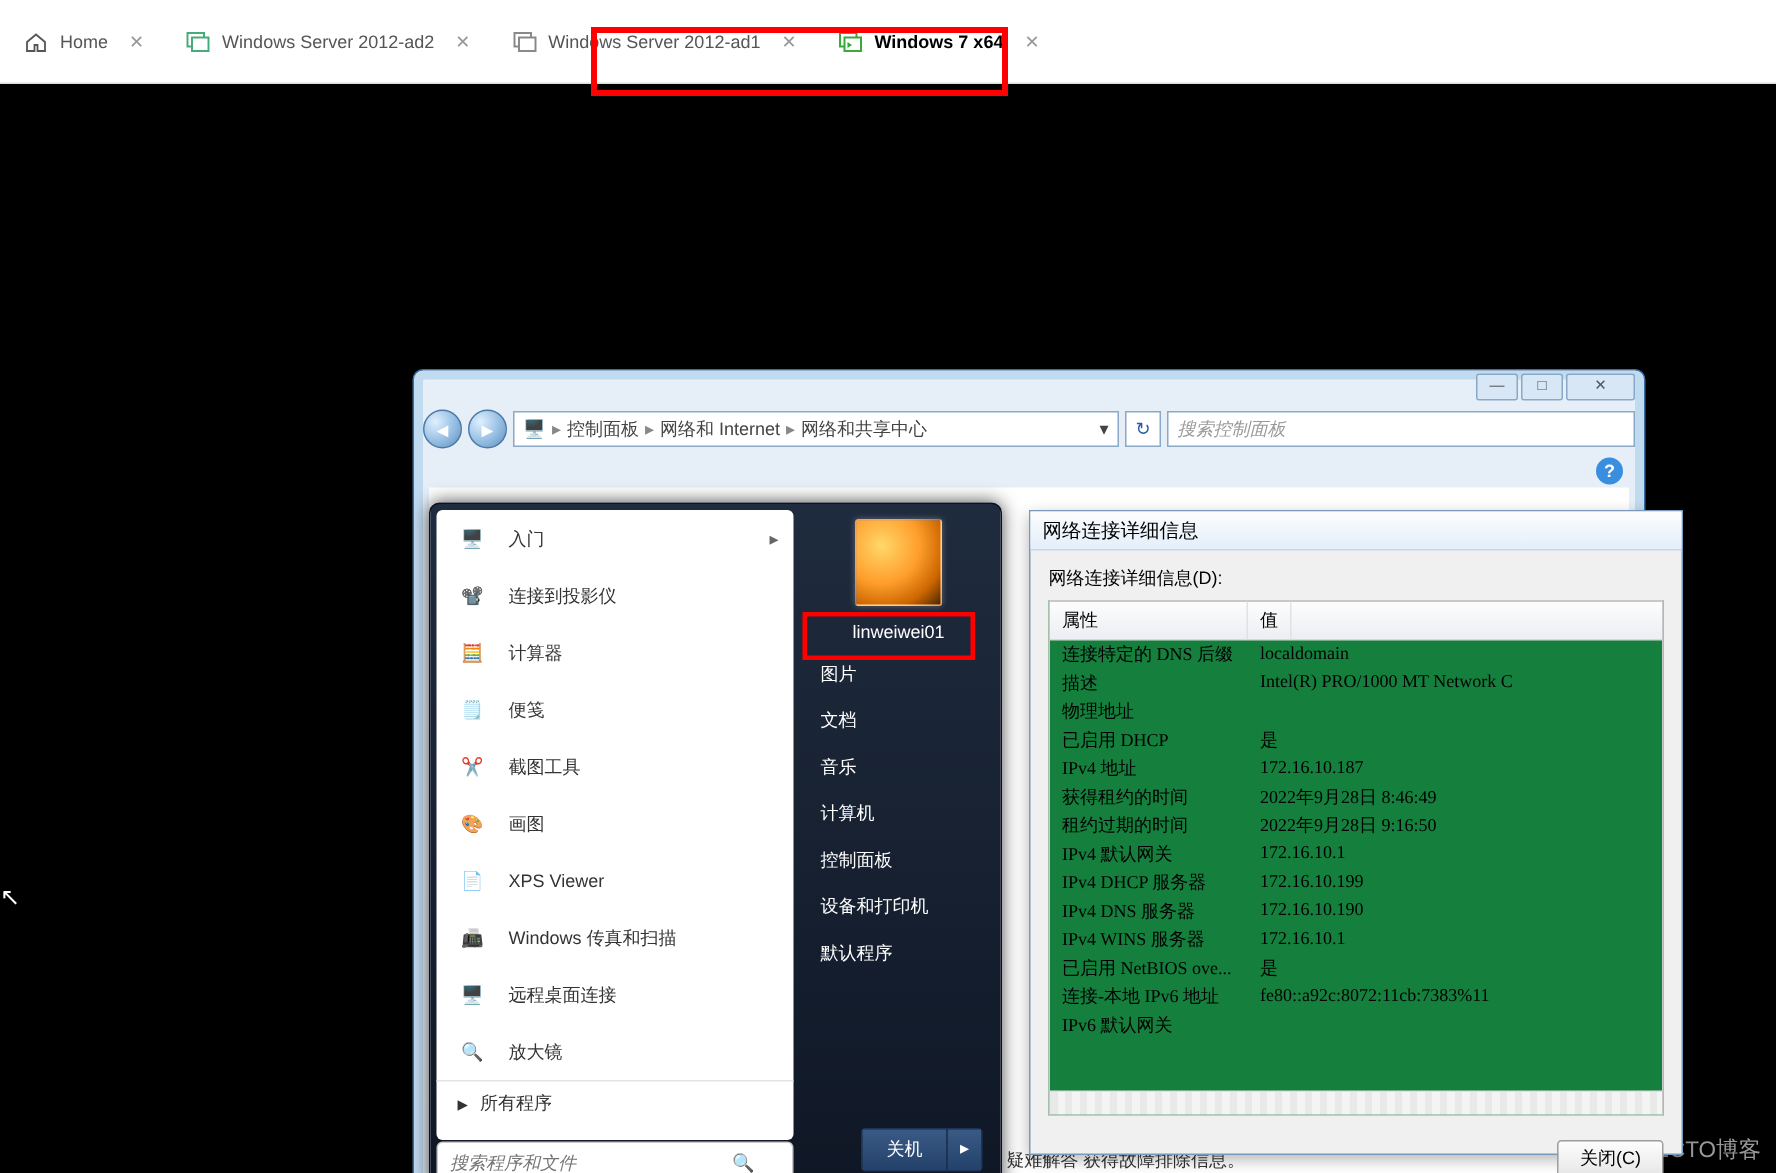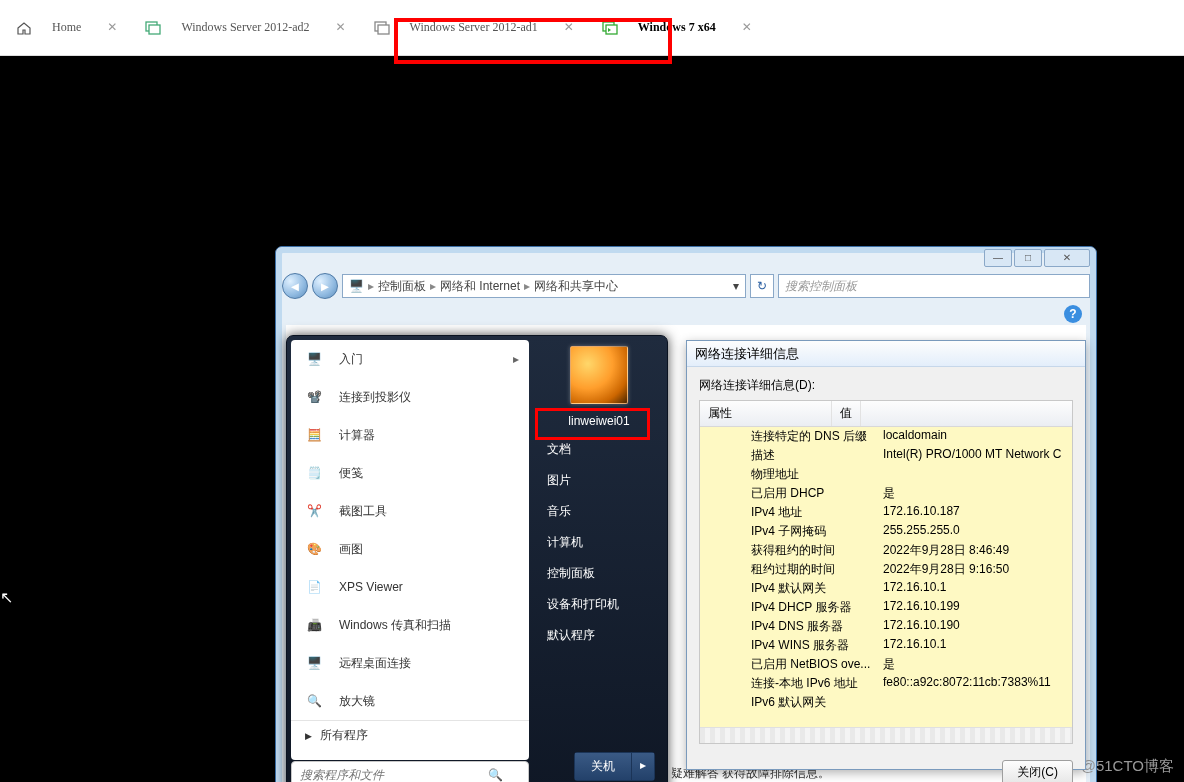--- a/index.html
+++ b/index.html
@@ -1,18 +1,18 @@
 <!DOCTYPE html>
 <html><head>
 <meta charset="utf-8">
 <style>
 * { margin:0; padding:0; box-sizing:border-box; }
 body { font-family:"Segoe UI",Tahoma,Arial,sans-serif; font-size:12px; width:1184px; height:782px; overflow:hidden; position:relative; background:#fff; }
 .tabbar { height:56px; background:#fff; display:flex; align-items:center; padding:0 2px; border-bottom:1px solid #ddd; }
-.tab { display:flex; align-items:center; gap:20px; padding:6px 12px; margin:2px; color:#555; cursor:default; position:relative;font-family:Liberation Serif, serif; }
+.tab { display:flex; align-items:center; gap:8px; padding:6px 12px; margin:2px; color:#555; cursor:default; position:relative; }
 .tab.active { font-weight:bold; color:#000; }
 .tab-ic { width:16px; height:16px; display:inline-block; }
 .home-ic svg, .vm-ic svg { width:16px; height:16px; }
 .closex { color:#999; font-weight:normal; margin-left:6px; }
 .redbox1 { position:absolute; left:394px; top:18px; width:278px; height:46px; border:4px solid #f00; pointer-events:none; z-index:50; }
 .vm-view { position:absolute; left:0; top:56px; width:1184px; height:726px; background:#000; }
 .watermark { position:absolute; right:10px; bottom:6px; color:#999; font-size:15px; }
 .win7-window { position:absolute; left:275px; top:190px; width:822px; height:585px; background:#e6eff7; border:1px solid #3b6ea5; border-radius:7px 7px 0 0; box-shadow:0 0 18px rgba(0,0,0,.5); }
 .win7-window::before { content:""; position:absolute; inset:0; border-radius:7px 7px 0 0; box-shadow:inset 0 0 0 6px rgba(160,200,235,.55); pointer-events:none; }
 .title-controls { position:absolute; right:6px; top:2px; display:flex; gap:2px; }
@@ -37,29 +37,29 @@
 .sm-search { position:absolute; left:4px; bottom:4px; width:238px; height:28px; background:#fff; border-radius:4px; display:flex; align-items:center; padding:0 8px; gap:8px; border:1px solid #c8c8c8; }
 .sm-search input { border:none; outline:none; font-style:italic; color:#888; font-size:12px; width:180px; }
 .sm-right { position:absolute; left:248px; top:4px; width:128px; bottom:4px; color:#fff; font-size:12px; }
 .sm-avatar { width:58px; height:58px; margin:6px auto 4px; border:1px solid rgba(255,255,255,.4); background:radial-gradient(circle at 30% 30%,#ffd76a,#ff9e2c 45%,#cc6600 75%,#4a2600); border-radius:2px; box-shadow:0 0 4px rgba(255,255,255,.3); }
 .sm-user { text-align:center; padding:6px 4px; }
 .sm-rlink { padding:7px 12px; }
 .sm-shutdown { position:absolute; right:8px; bottom:8px; display:flex; border:1px solid #1b3457; border-radius:3px; }
 .sm-shutdown .lbl { padding:5px 16px; background:linear-gradient(#3a5a85,#23416a); color:#fff; }
 .sm-shutdown .arr { padding:5px 8px; background:linear-gradient(#3a5a85,#23416a); color:#fff; border-left:1px solid #1b3457; }
 .redbox-user { position:absolute; left:248px; top:72px; width:115px; height:32px; border:3px solid #f00; z-index:35; }
-.conn-dialog { position:absolute; left:410px; top:93px; width:400px; height:430px; background:#f0f0f0; border:1px solid #7a9abc; box-shadow:0 3px 10px rgba(0,0,0,.3); z-index:20; }
+.conn-dialog { position:absolute; left:410px; top:93px; width:436px; height:430px; background:#f0f0f0; border:1px solid #7a9abc; box-shadow:0 3px 10px rgba(0,0,0,.3); z-index:20; }
 .cd-title { height:26px; background:linear-gradient(#fdfdfd,#e3eefb); border-bottom:1px solid #c6d7ea; padding:4px 8px; font-size:13px; }
 .cd-body { padding:10px 12px 8px; font-size:12px; }
 .cd-sub { margin-bottom:6px; }
-.cd-table { border:1px solid #c8c8c8; background:#fef9c3; font-family:Liberation Sans, sans-serif; font-size:12px; }
+.cd-table { border:1px solid #c8c8c8; background:#15803d; font-family:Liberation Serif, serif; font-size:12px; }
 .cd-head { display:flex; background:linear-gradient(#fdfdfd,#ebeef3); border-bottom:1px solid #d8d8d8; }
 .cd-head div { padding:4px 8px; border-right:1px solid #e2e2e2; }
 .cd-head .c1 { width:132px; }
-.cd-rows { height:300px; overflow:auto;margin-left:43px; }
+.cd-rows { height:300px; overflow:auto; }
 .cd-row { display:flex; }
 .cd-row .c1 { width:132px; padding:1px 8px; white-space:nowrap; overflow:hidden; }
 .cd-row .c2 { flex:1; padding:1px 8px; white-space:nowrap; overflow:hidden; }
 .cd-scroll-hint { height:16px; border-top:1px solid #e0e0e0; background:repeating-linear-gradient(90deg,#e9e9e9 0 5px,#f4f4f4 5px 10px); }
 .cd-btn { float:right; margin:8px 12px; padding:3px 14px; border:1px solid #9e9e9e; background:linear-gradient(#fdfdfd,#e6e6e6); border-radius:3px; font-size:12px; }
 .diag-btn { position:absolute; left:343px; bottom:60px; padding:3px 10px; border:1px solid #9e9e9e; background:linear-gradient(#fdfdfd,#e6e6e6); border-radius:3px; font-size:12px; font-family:SimSun,serif; z-index:15;}
 .cursor-ic { position:absolute; left:0px; top:532px; z-index:60; color:#fff; font-size:16px; pointer-events:none;}
 </style>
 </head>
 <body>
@@ -183,22 +183,22 @@
             <span>所有程序</span>
           </div>
       </div>
       <div class="sm-search">
         <input placeholder="搜索程序和文件" style="">
         <span>🔍</span>
       </div>
       <div class="sm-right">
         <div class="sm-avatar"></div>
         <div class="sm-user">linweiwei01</div>
+        <div class="sm-rlink">图片</div>
         <div class="sm-rlink">文档</div>
-        <div class="sm-rlink">图片</div>
         <div class="sm-rlink">音乐</div>
         <div class="sm-rlink">计算机</div>
         <div class="sm-rlink">控制面板</div>
         <div class="sm-rlink">设备和打印机</div>
         <div class="sm-rlink">默认程序</div>
         <div class="sm-shutdown">
           <div class="lbl">关机</div>
           <div class="arr">▸</div>
         </div>
       </div>
@@ -228,24 +228,20 @@
               </div>
               <div class="cd-row">
                 <div class="c1">已启用 DHCP</div>
                 <div class="c2">是</div>
               </div>
               <div class="cd-row">
                 <div class="c1">IPv4 地址</div>
                 <div class="c2">172.16.10.187</div>
               </div>
               <div class="cd-row">
-                <div class="c1">IPv4 子网掩码</div>
-                <div class="c2">255.255.255.0</div>
-              </div>
-              <div class="cd-row">
                 <div class="c1">获得租约的时间</div>
                 <div class="c2">2022年9月28日 8:46:49</div>
               </div>
               <div class="cd-row">
                 <div class="c1">租约过期的时间</div>
                 <div class="c2">2022年9月28日 9:16:50</div>
               </div>
               <div class="cd-row">
                 <div class="c1">IPv4 默认网关</div>
                 <div class="c2">172.16.10.1</div>

